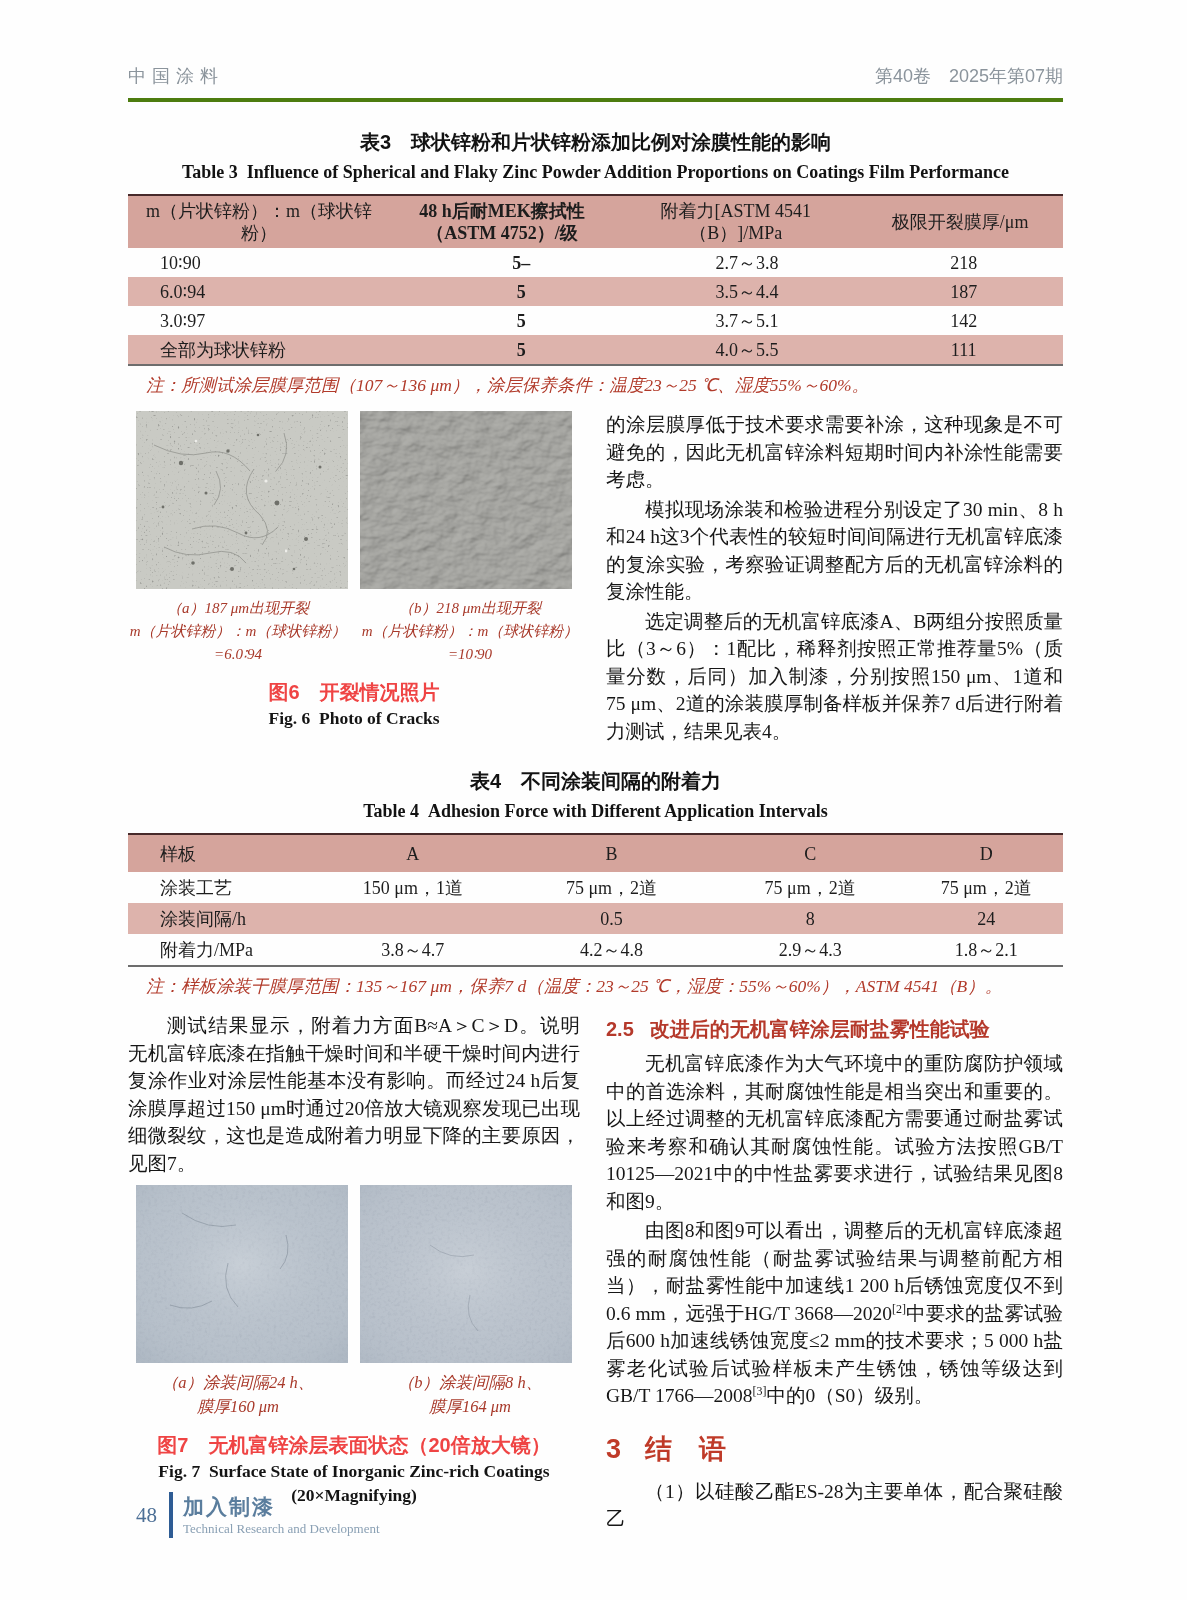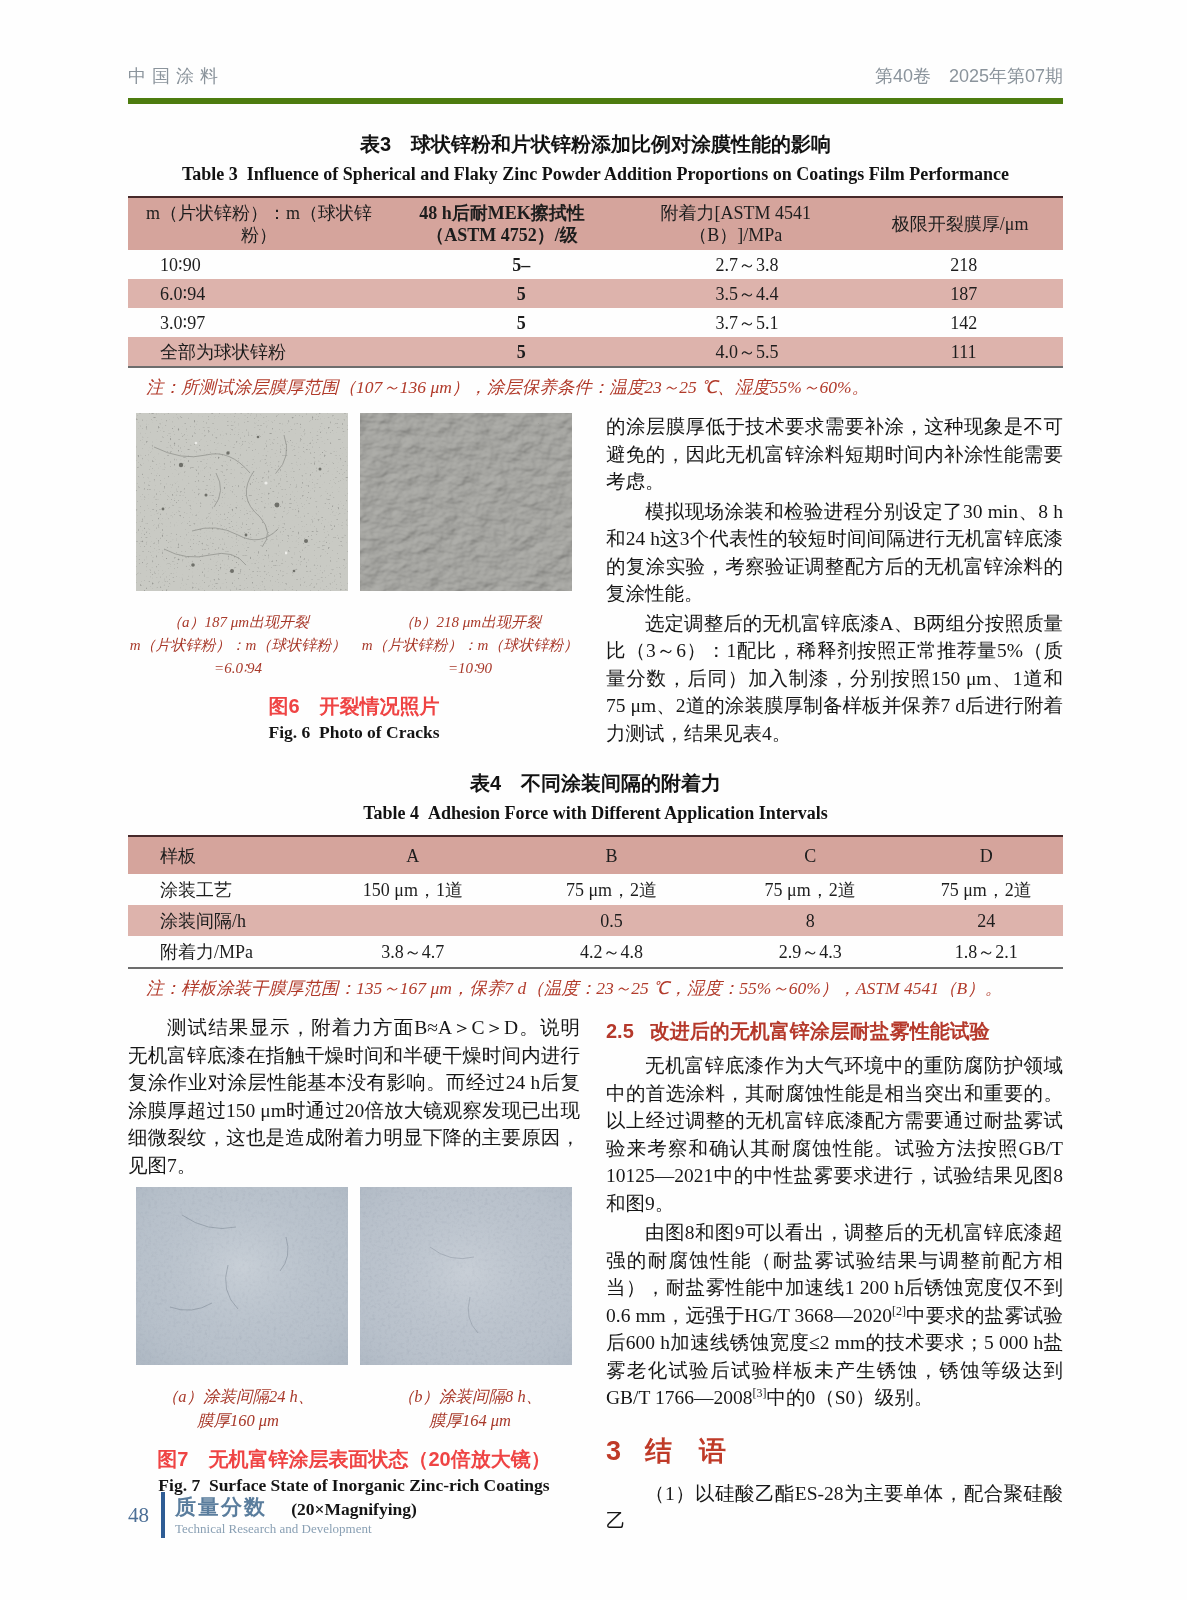--- a/index.html
+++ b/index.html
@@ -2,21 +2,21 @@
 <html><head>
 <meta charset="utf-8">
 <style>
   html,body{margin:0;padding:0;background:#ffffff;}
   .page{position:relative;width:1187px;height:1600px;background:#fefefe;overflow:hidden;
         font-family:"Liberation Serif",serif;color:#161616;}
   .content{padding:0 124px 0 128px;}
 
   
   .pagehead{display:flex;justify-content:space-between;align-items:flex-end;
-    padding-top:64px;padding-bottom:10px;border-bottom:6px solid #4d7c0f;
+    padding-top:64px;padding-bottom:10px;border-bottom:4px solid #4d7c0f;
     color:#8b949c;font:18px/24px "Liberation Sans",sans-serif;}
   .journal{letter-spacing:6px;}
 
   
   .ttl-cn{text-align:center;font:bold 20px/28px "Liberation Sans",sans-serif;color:#121212;}
   .ttl-en{text-align:center;font:bold 18px/24px "Liberation Serif",serif;color:#121212;margin-top:4px;}
 
   
   .tbl{margin-top:10px;border-bottom:2px solid #6d6d6d;}
   .trow{display:flex;align-items:stretch;}
@@ -41,36 +41,36 @@
   .colL{width:452px;flex:none;}
   .colR{flex:1;min-width:0;}
 
   .body-p{font:19.5px/27.5px "Liberation Serif",serif;text-align:justify;color:#161616;margin:0;}
   .indent{text-indent:2em;}
   .mt{margin-top:2px;}
 
   
   .imgs{display:flex;gap:12px;justify-content:center;}
   .ph{width:212px;height:178px;display:block;}
-  .caps{display:flex;gap:12px;justify-content:center;margin-top:20px;}
+  .caps{display:flex;gap:12px;justify-content:center;margin-top:8px;}
   .figcap{width:220px;white-space:pre-line;text-align:center;color:#a8392a;
           font:italic 15px/23px "Liberation Serif",serif;}
   .figcap.big{font-size:16.5px;line-height:24px;font-style:italic;}
   .figtitle-cn{text-align:center;font:bold 20px/28px "Liberation Sans",sans-serif;color:#ef4444;margin-top:12px;}
   .figtitle-en{text-align:center;font:bold 17.5px/24px "Liberation Serif",serif;color:#141414;}
 
   
   .sec25{font:bold 20px/26px "Liberation Sans",sans-serif;color:#b5392b;margin:4px 0 8px;}
   .sec25 .num{margin-right:16px;}
   .sec3{font:bold 27px/34px "Liberation Sans",sans-serif;color:#bf3a28;margin:22px 0 12px;}
   .sec3 .num{margin-right:24px;}
   sup.cite{font-size:12px;vertical-align:super;line-height:0;}
 
   
-  .footer{position:absolute;left:128px;top:1492px;display:flex;align-items:center;}
+  .footer{position:absolute;left:136px;top:1492px;display:flex;align-items:center;}
   .pageno{font:21px/24px "Liberation Serif",serif;color:#4c6f96;margin-right:12px;}
   .fbar{width:4px;height:46px;background:#2e5c94;margin-right:10px;}
   .fcn{font:bold 21px/26px "Liberation Sans",sans-serif;color:#5a7d9d;letter-spacing:2px;}
   .fen{font:13px/17px "Liberation Serif",serif;color:#8aa0b4;}
 </style>
 </head>
 <body>
 
 <div class="page">
   <div class="content">
@@ -301,17 +301,17 @@
         </div>
         <p class="body-p indent">（1）以硅酸乙酯ES-28为主要单体，配合聚硅酸乙</p>
       </div>
     </div>
   </div>
 
   <div class="footer">
     <span class="pageno">48</span>
     <span class="fbar"></span>
     <span>
-      <div class="fcn">质量分数</div>
+      <div class="fcn">加入制漆</div>
       <div class="fen">Technical Research and Development</div>
     </span>
   </div>
 </div>
 
 </body></html>

